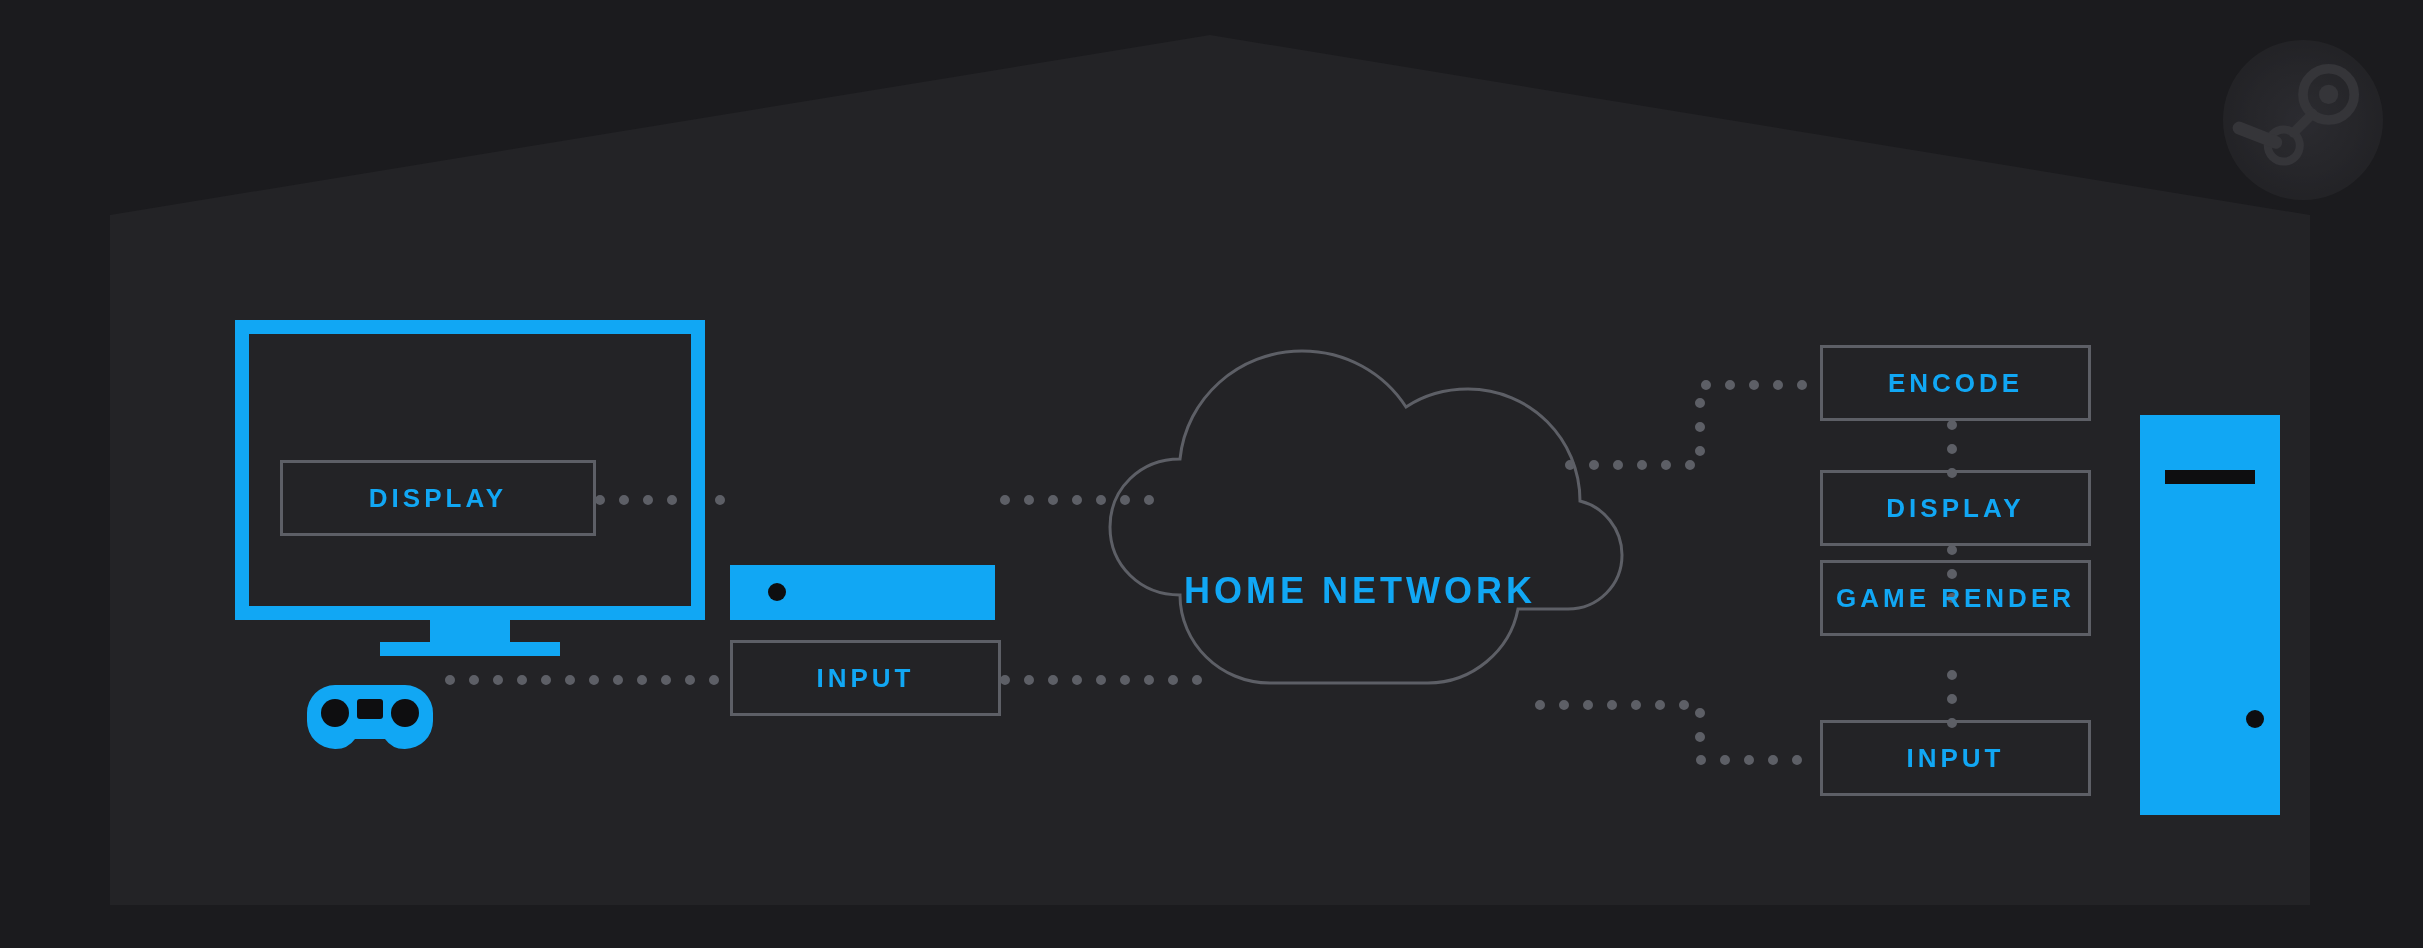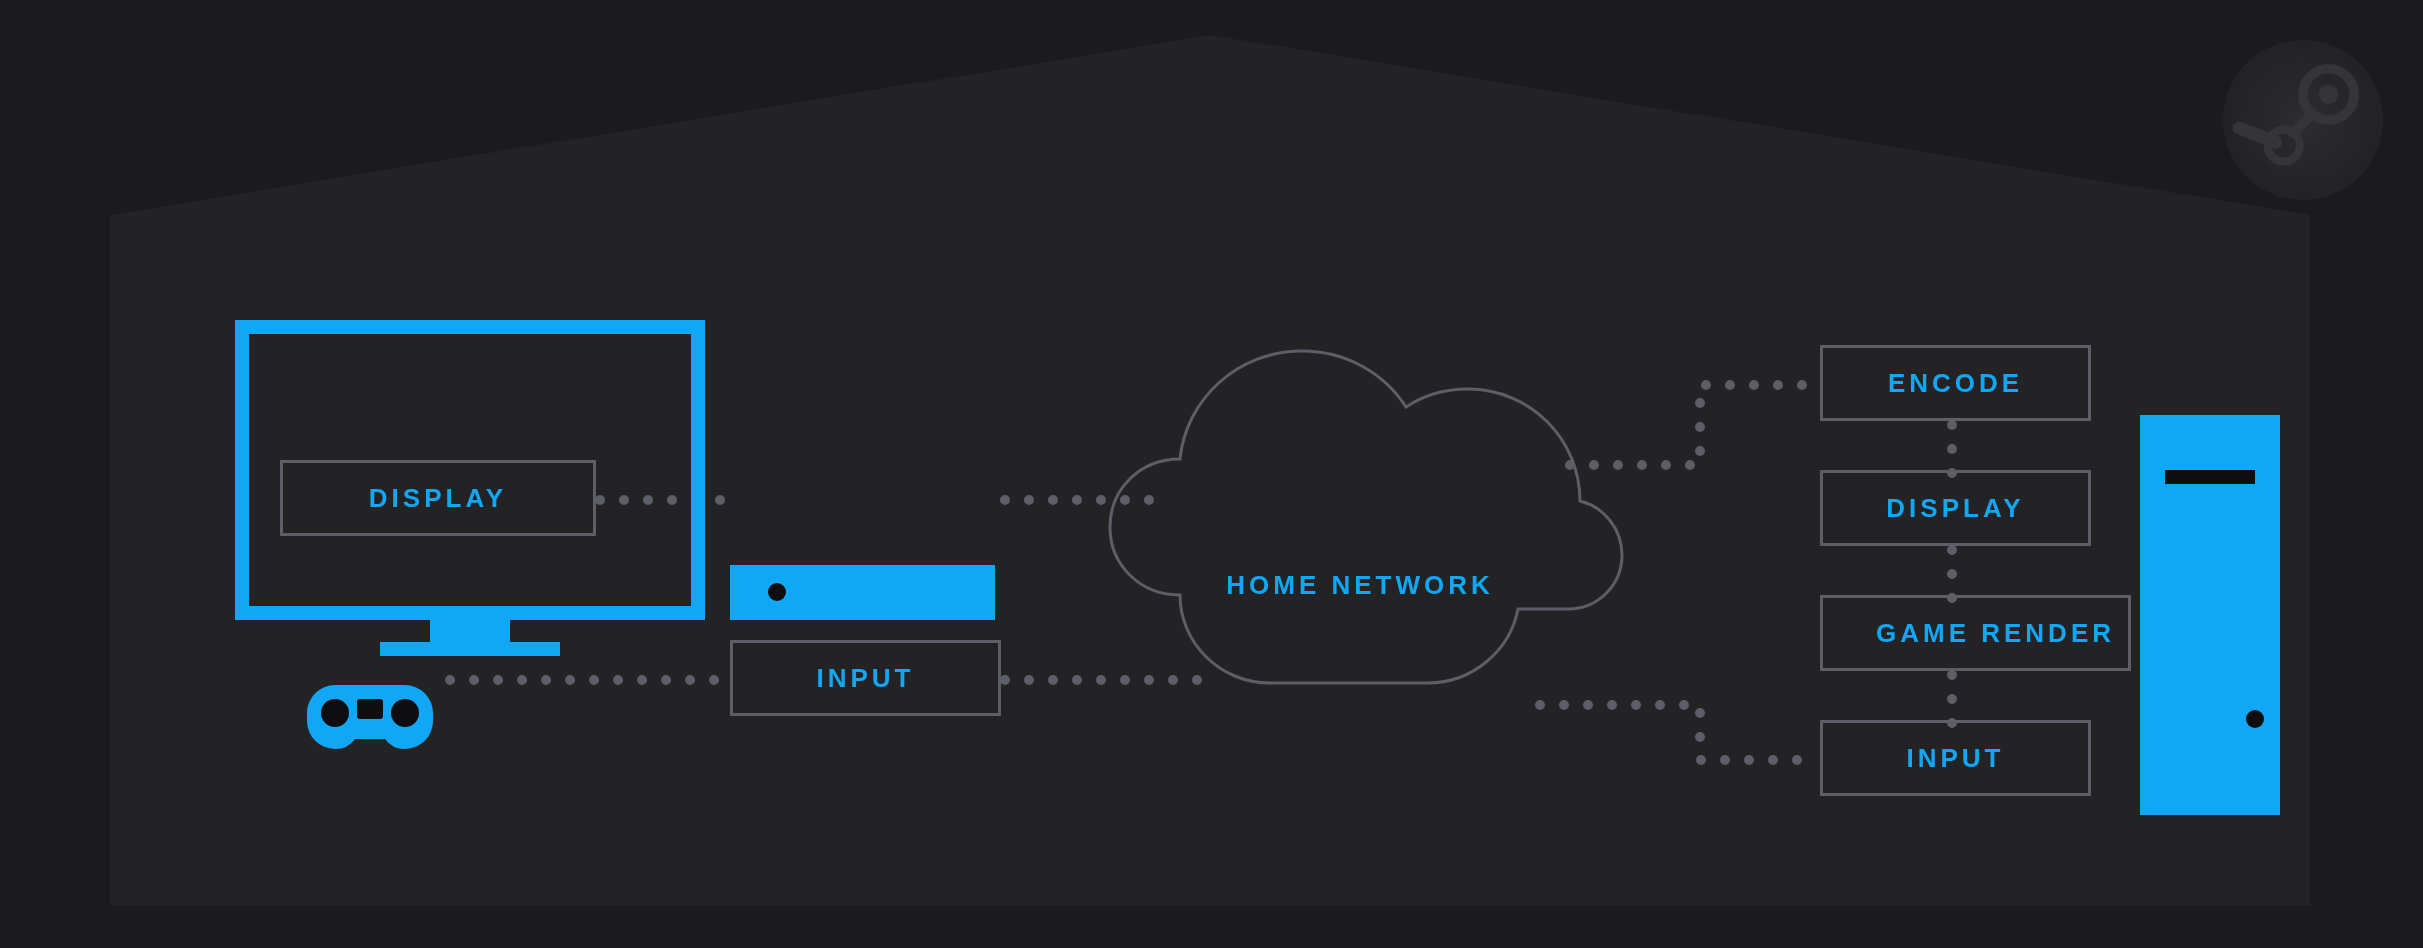--- a/index.html
+++ b/index.html
@@ -31,26 +31,26 @@
   .display-box{left:280px;top:460px;width:310px;height:70px;}
 
   
   .pad{position:absolute;left:305px;top:665px;width:130px;height:100px;}
 
   
   .decode-box{left:730px;top:460px;width:265px;height:70px;}
   .input-box-left{left:730px;top:640px;width:265px;height:70px;}
   .steam-box{position:absolute;left:730px;top:565px;width:265px;height:55px;background:var(--accent);}
   .steam-dot{position:absolute;left:768px;top:583px;width:18px;height:18px;border-radius:50%;background:#0e0e10;}
-  .cloud-label{position:absolute;left:1110px;top:570px;width:500px;text-align:center;color:var(--accent);font-size:26px;letter-spacing:4px;font-weight:600;}
+  .cloud-label{position:absolute;left:1110px;top:570px;width:500px;text-align:center;color:var(--accent);font-size:36px;letter-spacing:4px;font-weight:600;}
 
   
   .encode-box{left:1820px;top:345px;width:265px;height:70px;}
   .capture-box{left:1820px;top:470px;width:265px;height:70px;}
-  .render-box{left:1820px;top:595px;width:265px;height:70px;padding-left:40px;}
+  .render-box{left:1820px;top:560px;width:265px;height:70px;}
   .input-box-right{left:1820px;top:720px;width:265px;height:70px;}
 
   
   .tower{position:absolute;left:2140px;top:415px;width:140px;height:400px;background:var(--accent);}
   .tower-slot{position:absolute;left:2165px;top:470px;width:90px;height:14px;background:#0e0e10;}
   .tower-btn{position:absolute;left:2246px;top:710px;width:18px;height:18px;border-radius:50%;background:#0e0e10;}
 
   
   .steam-circle{position:absolute;right:40px;top:40px;width:160px;height:160px;border-radius:50%;background:radial-gradient(circle at 50% 50%, #3a3a40 0%, #2a2a2e 70%, rgba(0,0,0,0) 100%);opacity:.55;}
   .steam-circle svg{width:100%;height:100%;}

